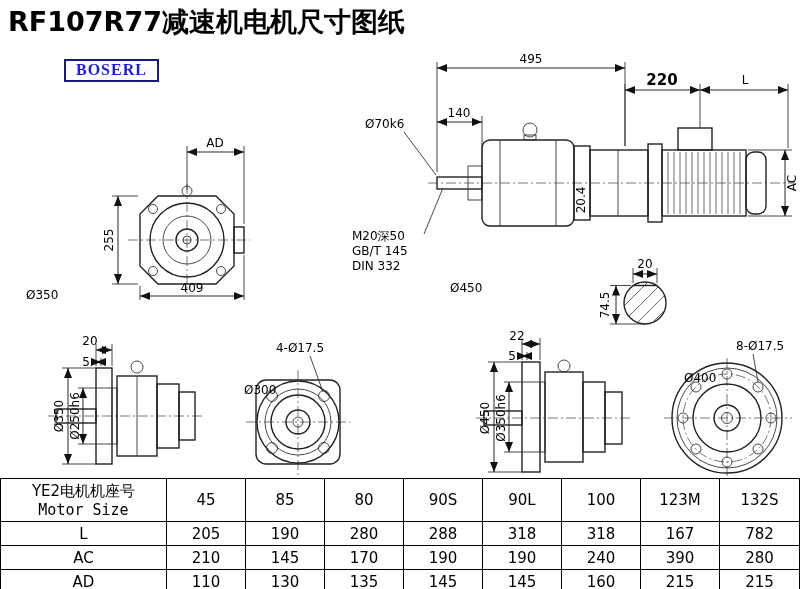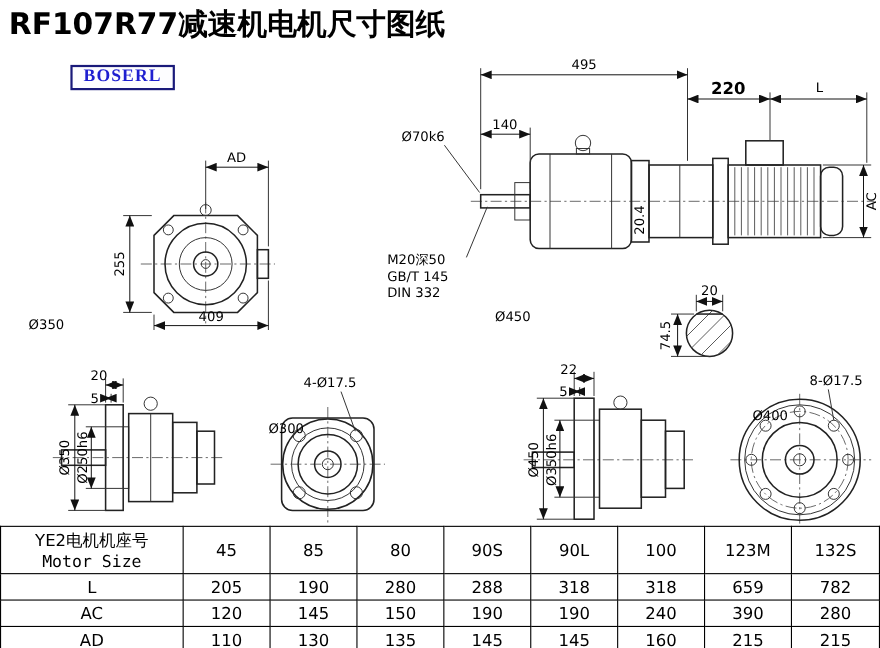--- a/index.html
+++ b/index.html
@@ -302,28 +302,28 @@
           <th>132S</th>
         </tr>
         <tr>
           <td>L</td>
           <td>205</td>
           <td>190</td>
           <td>280</td>
           <td>288</td>
           <td>318</td>
           <td>318</td>
-          <td>659</td>
+          <td>167</td>
           <td>782</td>
         </tr>
         <tr>
           <td>AC</td>
-          <td>120</td>
+          <td>210</td>
           <td>145</td>
-          <td>150</td>
+          <td>170</td>
           <td>190</td>
           <td>190</td>
           <td>240</td>
           <td>390</td>
           <td>280</td>
         </tr>
         <tr>
           <td>AD</td>
           <td>110</td>
           <td>130</td>

